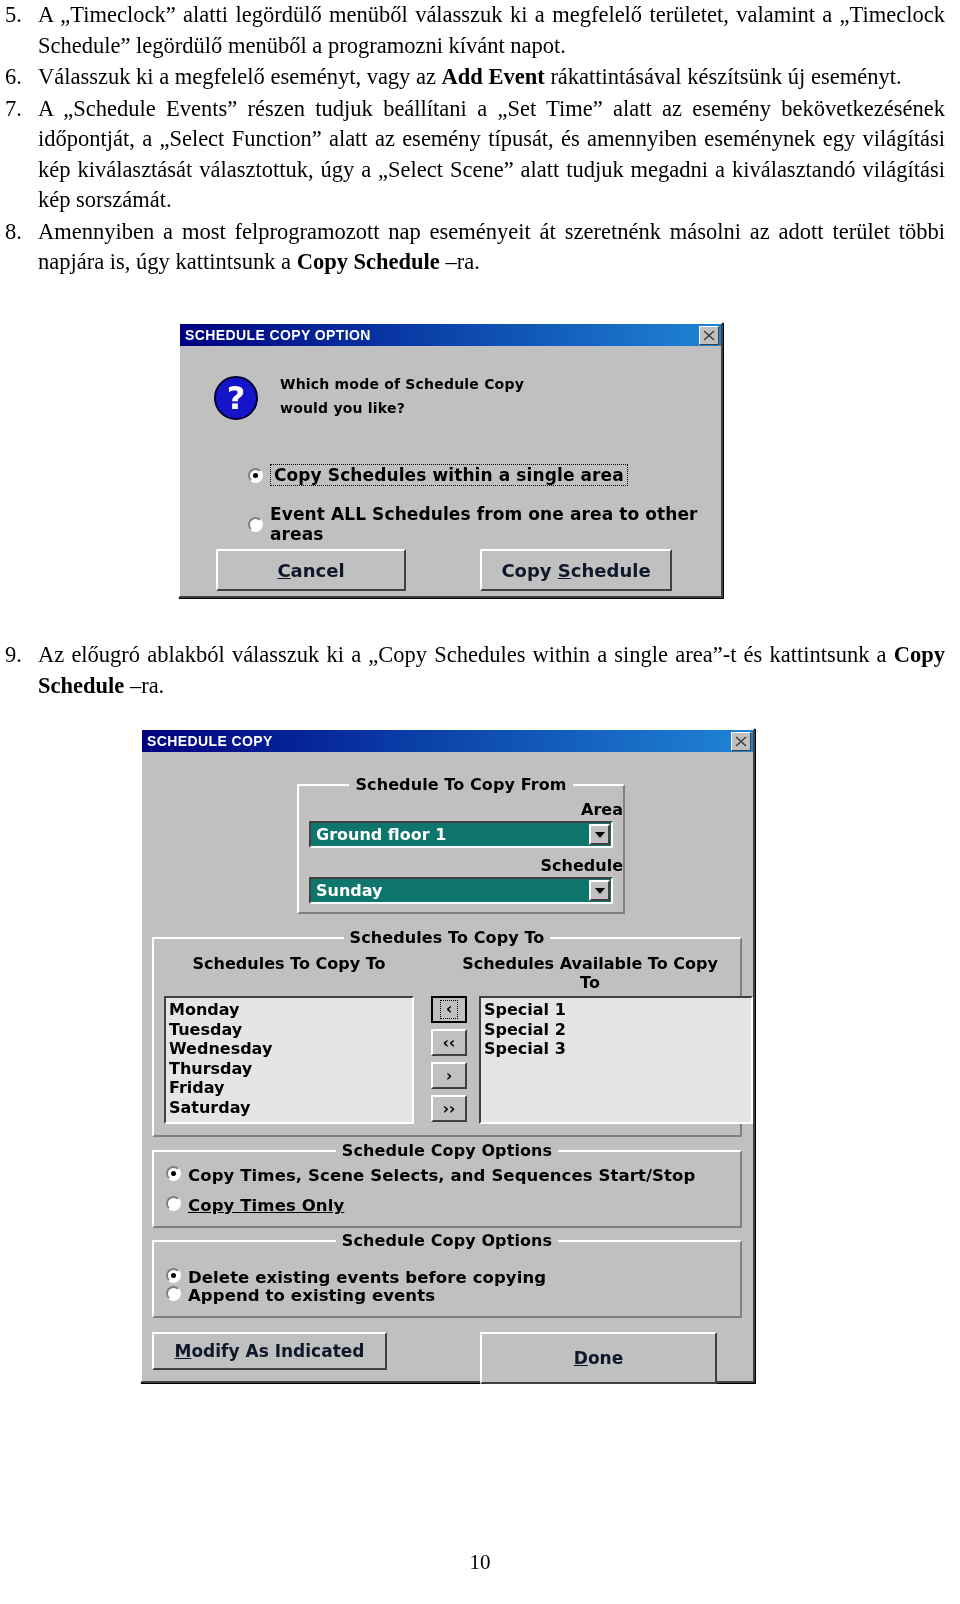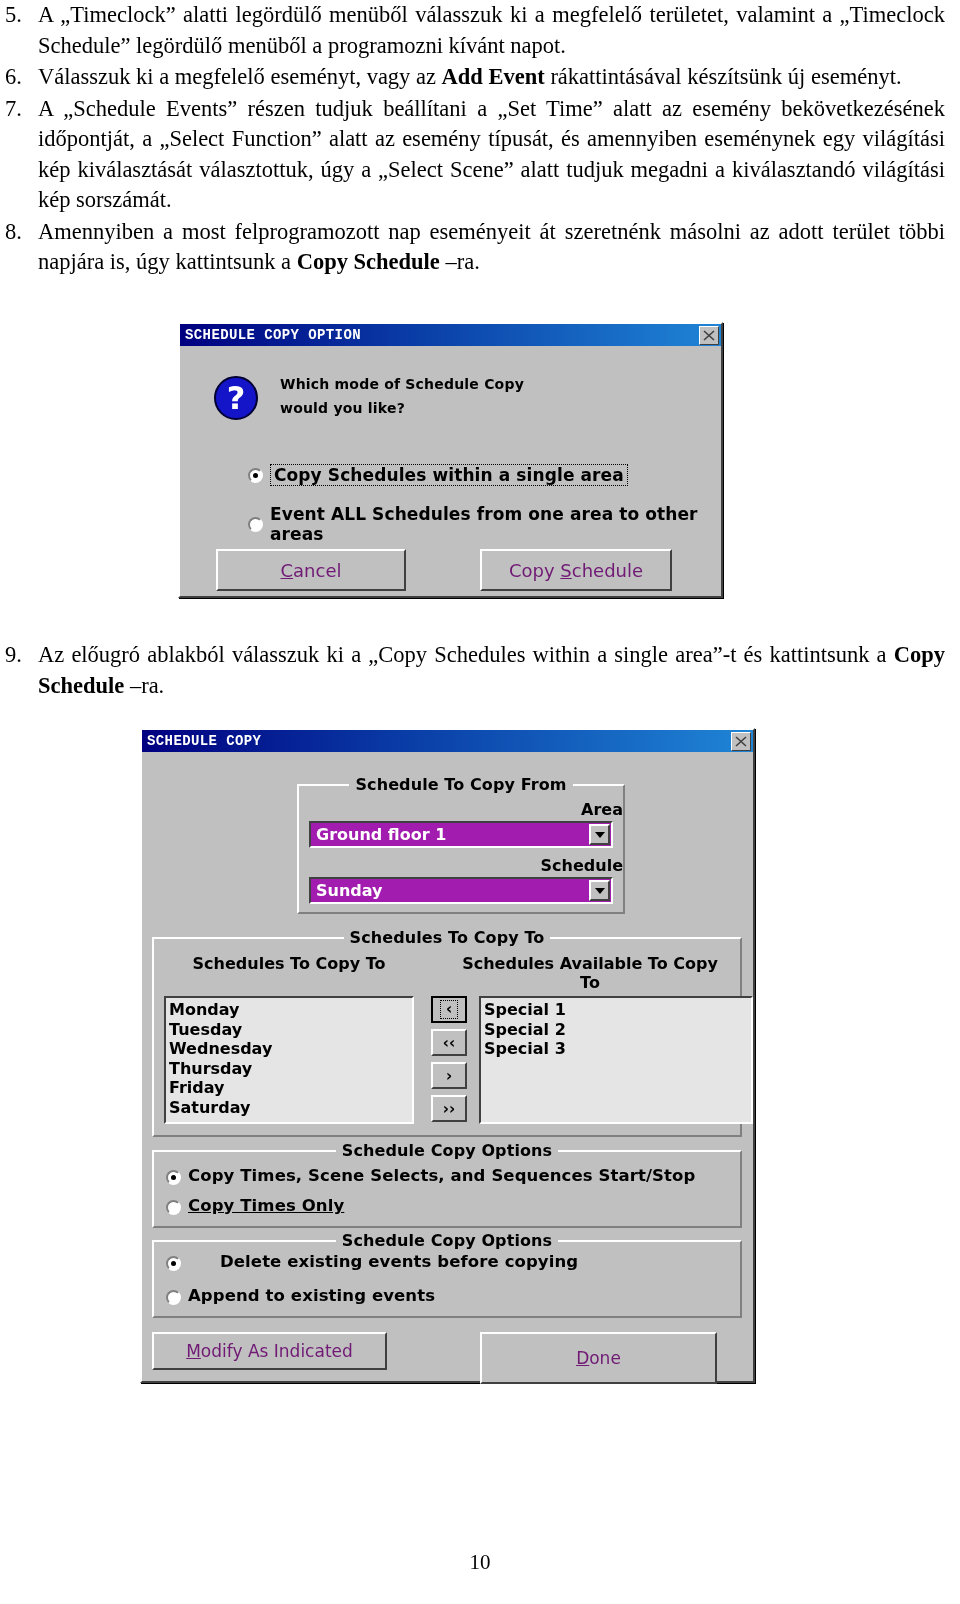--- a/index.html
+++ b/index.html
@@ -76,21 +76,21 @@
     padding: 0 2px 0 5px;
     box-sizing: border-box;
   }
   .win-title {
     color: #ffffff;
     font-size: 14px;
     font-weight: bold;
     letter-spacing: 0.4px;
     flex: 1 1 auto;
     white-space: nowrap;
-    font-family: Liberation Mono, monospace;
+    font-family: Liberation Sans, sans-serif;
   }
   .win-close {
     width: 18px;
     height: 17px;
     background: #c0c0c0;
     border-top: 1px solid #ffffff;
     border-left: 1px solid #ffffff;
     border-right: 1px solid #404040;
     border-bottom: 1px solid #404040;
     display: flex;
@@ -174,22 +174,22 @@
     background: #c0c0c0;
     border-top: 2px solid #ffffff;
     border-left: 2px solid #ffffff;
     border-right: 2px solid #404040;
     border-bottom: 2px solid #404040;
     box-sizing: border-box;
     display: flex;
     align-items: center;
     justify-content: center;
     font-family: "DejaVu Sans", "Liberation Sans", sans-serif;
-    font-weight: normal;
-    color: #701a75;
+    font-weight: bold;
+    color: #0f172a;
   }
   .win-btn .u { text-decoration: underline; }
   #d1-cancel {
     position: absolute;
     left: 36px; top: 203px;
     width: 190px; height: 42px;
     font-size: 18px;
   }
   #d1-copy {
     position: absolute;
@@ -233,21 +233,21 @@
   .sub-label {
     position: absolute;
     left: 0; right: 0;
     text-align: right;
     font-size: 16px;
     font-weight: bold;
   }
   .combo {
     position: absolute;
     height: 27px;
-    background: #a21caf;
+    background: #0f766e;
     border-top: 2px solid #404040;
     border-left: 2px solid #404040;
     border-right: 2px solid #ffffff;
     border-bottom: 2px solid #ffffff;
     box-sizing: border-box;
     display: flex;
     align-items: center;
   }
   .combo .cval {
     flex: 1 1 auto;
@@ -329,21 +329,21 @@
     border: 1px dotted #000000;
     padding: 0 5px;
     line-height: 17px;
   }
 
   #grp-opts1 { left: 10px; top: 398px; width: 590px; height: 78px; }
   #grp-opts2 { left: 10px; top: 488px; width: 590px; height: 78px; }
   .d2-radio-row {
     position: absolute;
     display: flex;
-    align-items: flex-end;
+    align-items: flex-start;
     font-size: 16.5px;
     font-weight: bold;
     letter-spacing: 0.1px;
     white-space: nowrap;
   }
 
   #d2-modify {
     position: absolute;
     left: 10px; top: 580px;
     width: 235px; height: 38px;
@@ -495,21 +495,21 @@
         <span>Copy Times, Scene Selects, and Sequences Start/Stop</span>
       </div>
       <div class="d2-radio-row" style="left:12px; top:44px;text-decoration:underline;">
         <span class="rb"></span>
         <span>Copy Times Only</span>
       </div>
     </div>
 
     <div class="grp" id="grp-opts2">
       <div class="grp-title"><span>Schedule Copy Options</span></div>
-      <div class="d2-radio-row" style="left:12px; top:10px;gap:32px;">
+      <div class="d2-radio-row" style="left:12px; top:26px;">
         <span class="rb on"></span>
         <span>Delete existing events before copying</span>
       </div>
       <div class="d2-radio-row" style="left:12px; top:44px;">
         <span class="rb"></span>
         <span>Append to existing events</span>
       </div>
     </div>
 
     <div class="win-btn" id="d2-modify">

